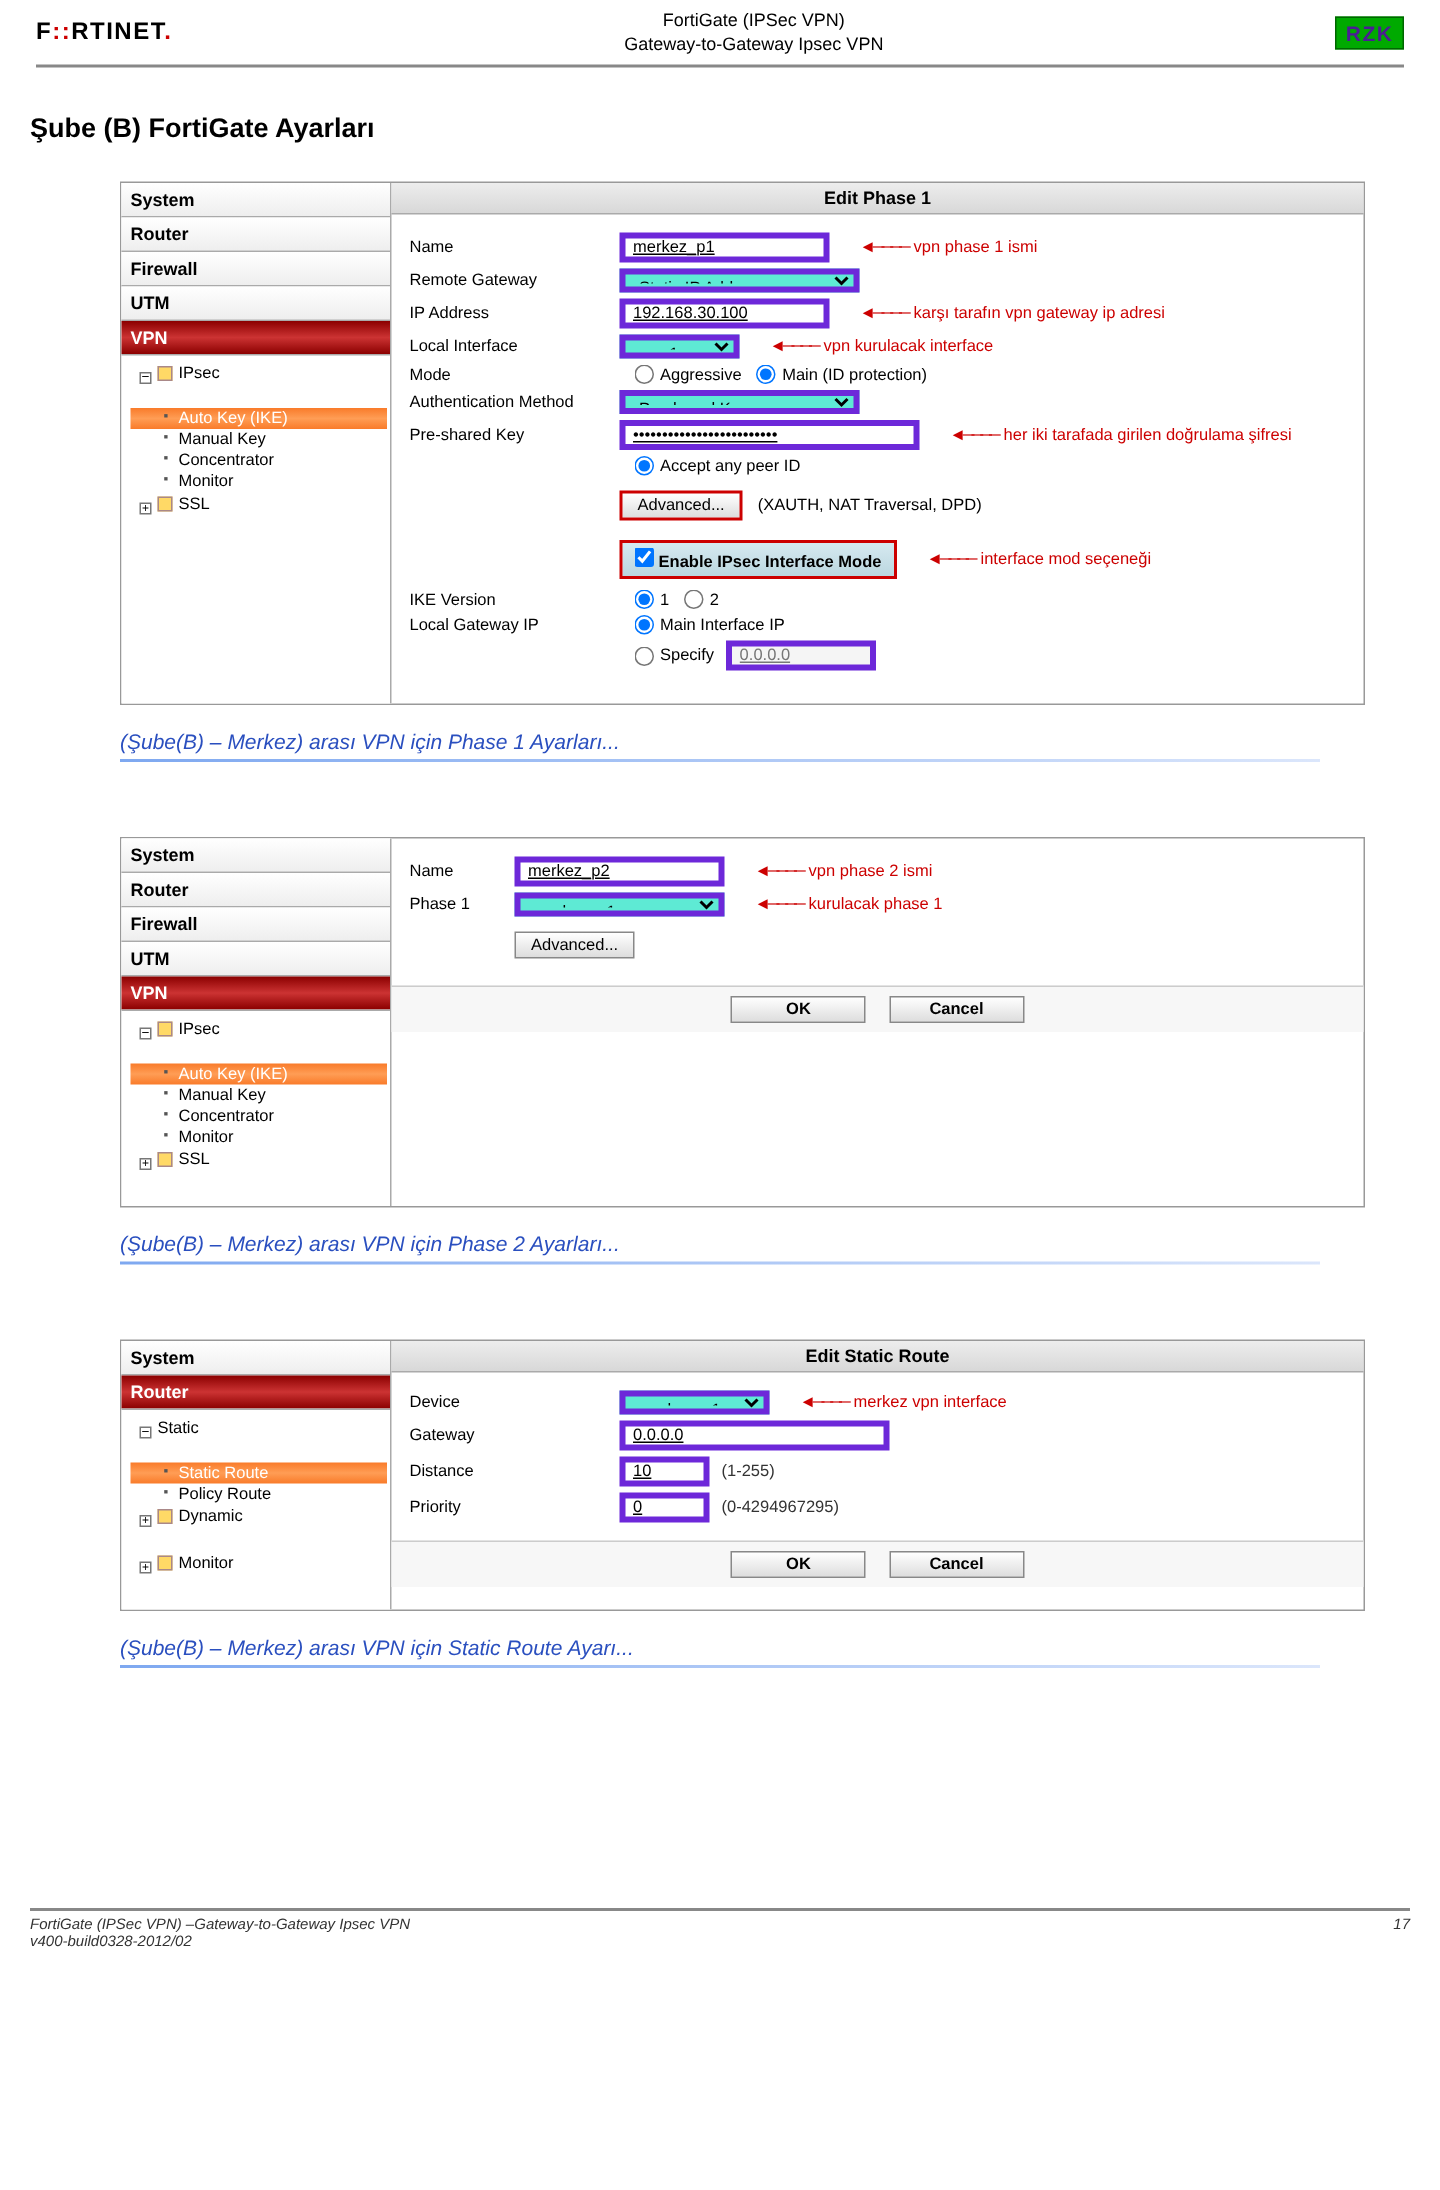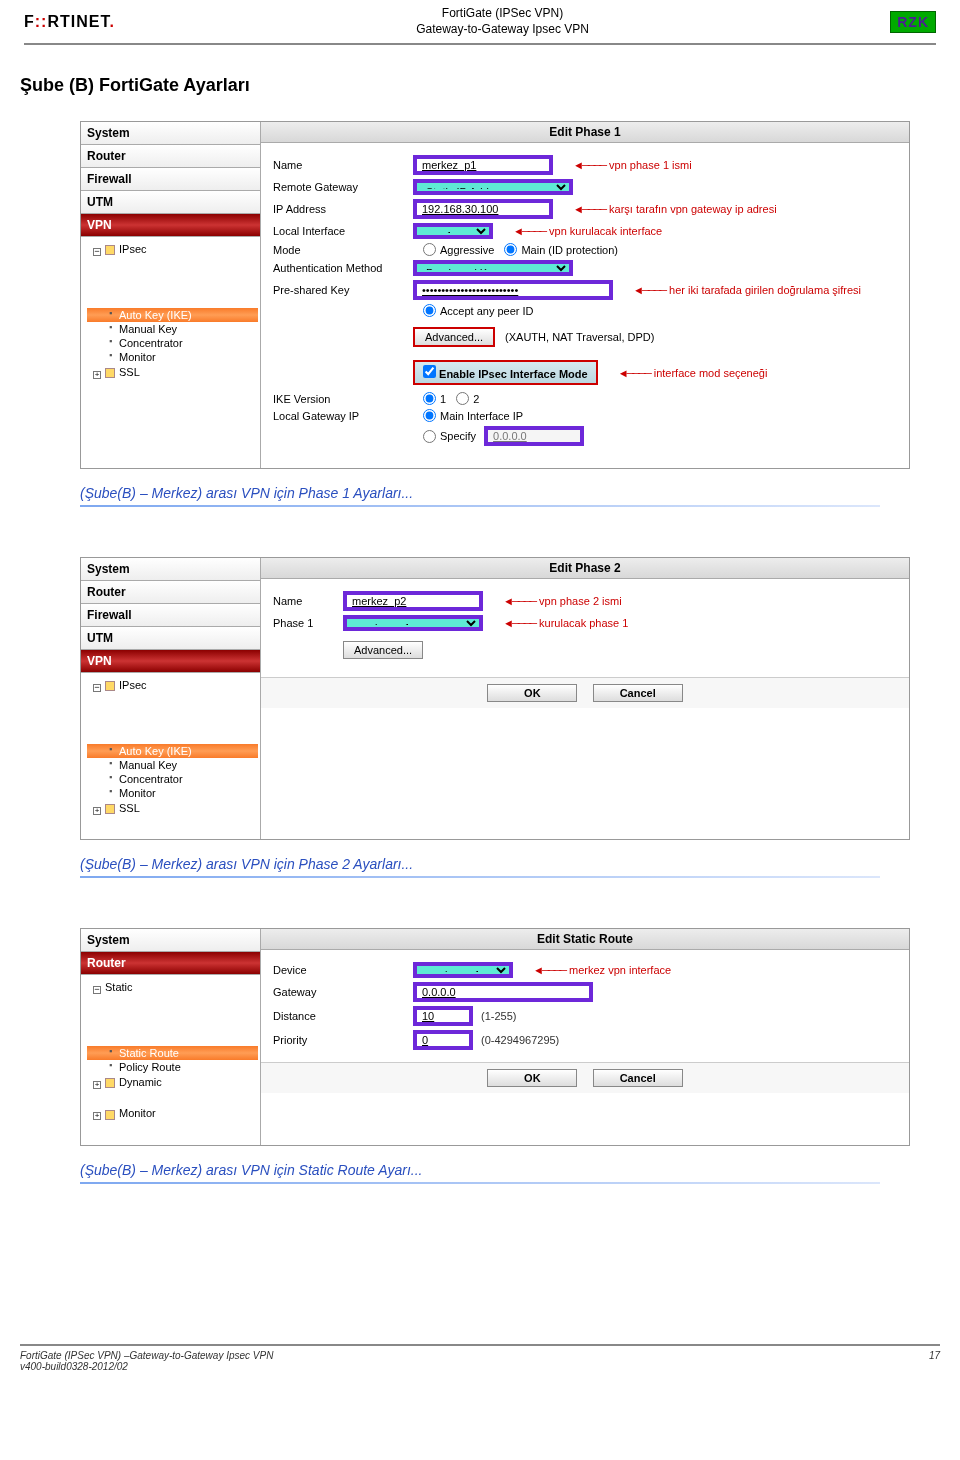--- a/index.html
+++ b/index.html
@@ -18,21 +18,21 @@
   .sidebar { width: 180px; border-right: 1px solid #aaa; background:#fff;}
   .sidebar-sec { border-bottom: 1px solid #aaa; padding: 4px 6px; font-weight: bold; font-size: 12px; background: linear-gradient(#fff,#eee); cursor: pointer; }
   .sidebar-sec.active { background: linear-gradient(#8b0000,#c33,#8b0000); color:#fff; }
   .tree { padding: 4px 2px 8px 6px; font-size: 11px; }
   .tree .node { padding: 2px 0 17px 18px; position: relative; }
   .tree .node:before { content:""; position:absolute; left:6px; top:7px; width:6px; height:6px; border:1px solid #777; background:#fff;}
   .tree .node.plus:before { content:"+"; font-size:8px; line-height:6px; text-align:center;}
   .tree .node.minus:before { content:"−"; font-size:9px; line-height:5px; text-align:center;}
   .tree .child { padding: 1px 0 1px 32px; position: relative; font-size:11px;}
   .tree .child:before { content:"▪"; position:absolute; left:22px; top:0; color:#555; font-size:9px;}
-  .tree .child.active { background: linear-gradient(#f97b2a,#ff9d55,#f97b2a); color:#fff;margin-top:36px; }
+  .tree .child.active { background: linear-gradient(#f97b2a,#ff9d55,#f97b2a); color:#fff; }
   .tree .icon-sq { display:inline-block; width:10px; height:10px; background:#ffd966; border:1px solid #a88; margin-right:4px; vertical-align:middle;}
 
   .content { flex:1; padding: 0 0 10px 0; }
   .panel-title { text-align:center; font-weight:bold; background:linear-gradient(#ededed,#d8d8d8); border-bottom:1px solid #aaa; padding:3px; font-size:12px; }
   .form { padding: 8px 12px; }
   .row { display:flex; align-items:center; margin: 4px 0; font-size:11px; position:relative;}
   .lbl { width: 140px; color:#000; }
   .inp { border:4px solid #6d28d9; padding:2px 5px; font-size:11px; height:20px; background:#fff;text-decoration:underline; }
   .inp[readonly] { color:#777; background:#f5f5f5;}
   select.inp { background:#5eead4; height:16px;}
@@ -172,21 +172,20 @@
       <div class="tree">
         <div class="node minus"><span class="icon-sq"></span><span>IPsec</span></div>
         <div class="child active">Auto Key (IKE)</div>
         <div class="child">Manual Key</div>
         <div class="child">Concentrator</div>
         <div class="child">Monitor</div>
         <div class="node plus"><span class="icon-sq"></span><span>SSL</span></div>
       </div>
     </div>
     <div class="content">
-      <div class="panel-title">Edit Phase 2</div>
       <div class="form">
         <div class="row">
           <span class="lbl" style="width:70px">Name</span>
           <input class="inp" style="width: 140px;" value="merkez_p2">
           <span class="ann-after"><span class="arrow">◄────</span><span>vpn phase 2 ismi</span></span>
         </div>
         <div class="row">
           <span class="lbl" style="width:70px">Phase 1</span>
           <select class="inp" style="width:140px"><option>merkez_p1</option></select>
           <span class="ann-after"><span class="arrow">◄────</span><span>kurulacak phase 1</span></span>

